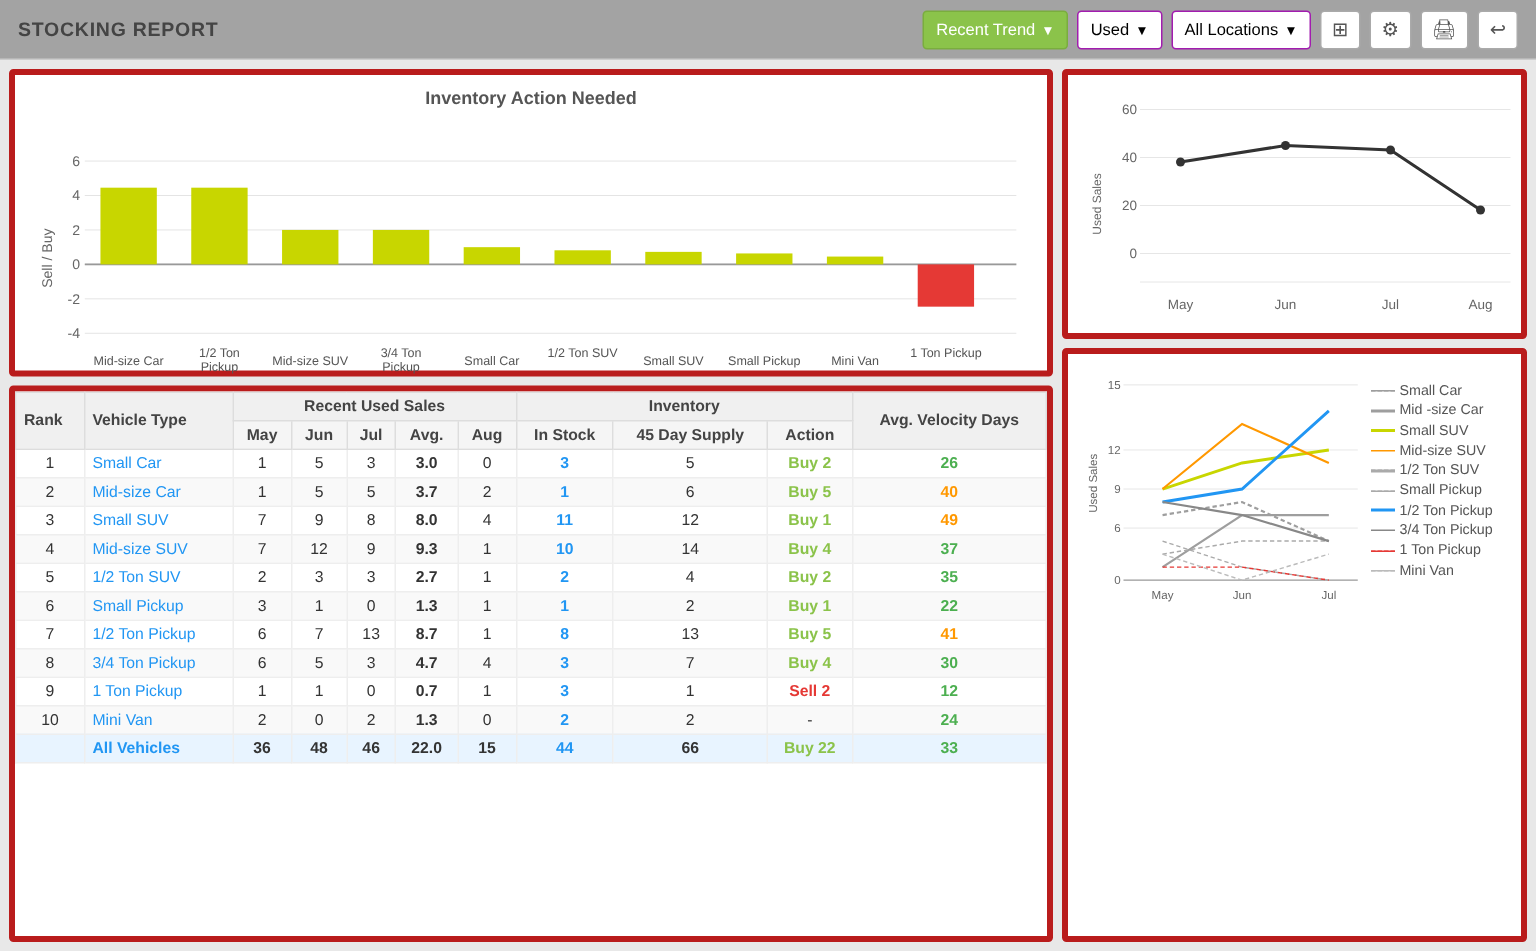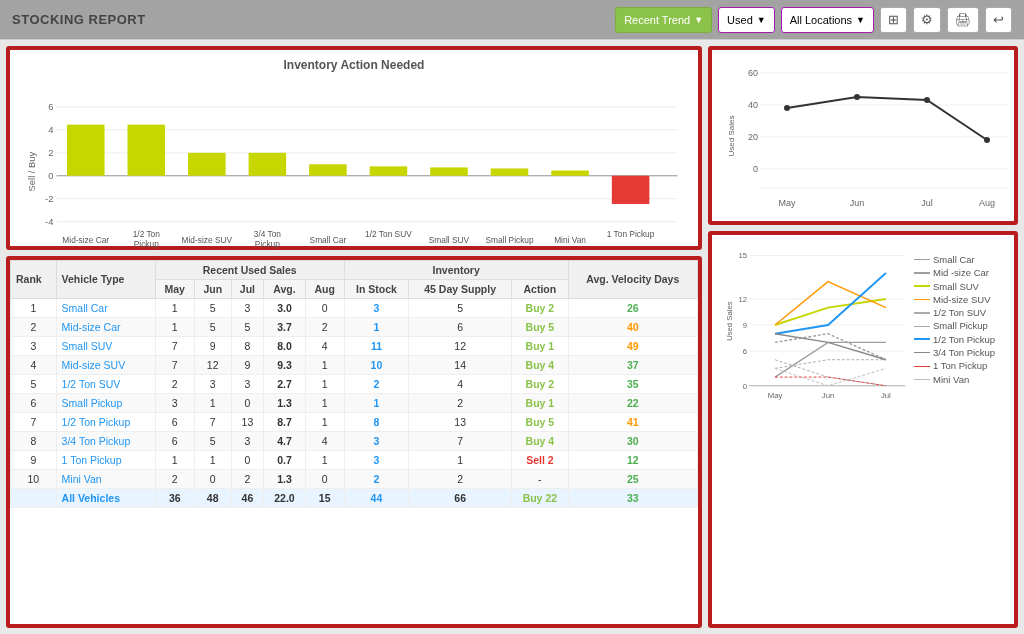--- a/index.html
+++ b/index.html
@@ -294,21 +294,21 @@
     <td>10</td>
     <td class="left"><a class="link-blue">Mini Van</a></td>
     <td>2</td>
     <td>0</td>
     <td>2</td>
     <td class="avg-bold">1.3</td>
     <td>0</td>
     <td class="in-stock-blue">2</td>
     <td>2</td>
     <td class="">-</td>
-    <td class="velocity-green">25</td>
+    <td class="velocity-green">24</td>
   </tr>
                 <tr class="total-row">
   <td></td>
   <td class="left"><a class="link-blue">All Vehicles</a></td>
   <td>36</td>
   <td>48</td>
   <td>46</td>
   <td class="avg-bold">22.0</td>
   <td>15</td>
   <td class="in-stock-blue">44</td>

